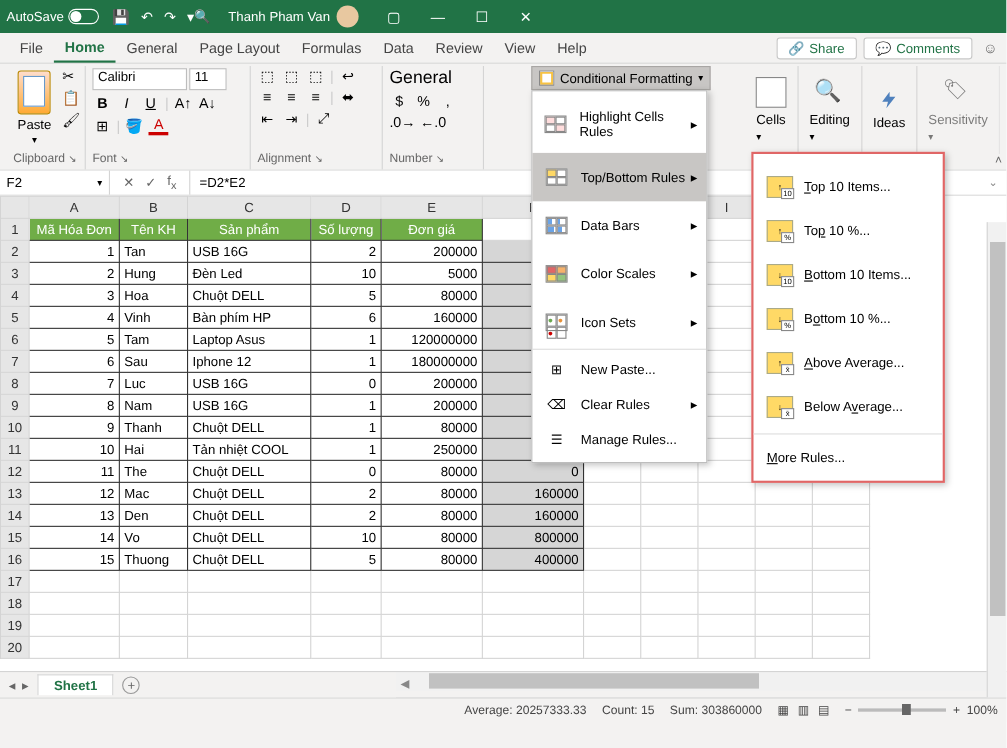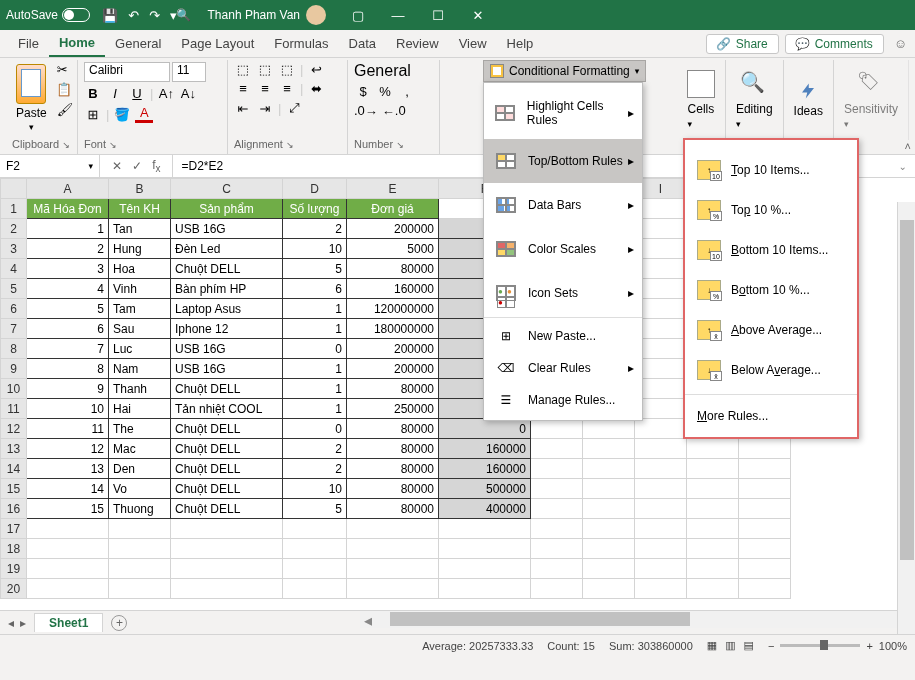--- a/index.html
+++ b/index.html
@@ -501,21 +501,21 @@
           <td></td>
           <td></td>
         </tr>
         <tr>
           <th class="rowhdr">15</th>
           <td class="datacell num">14</td>
           <td class="datacell">Vo</td>
           <td class="datacell">Chuột DELL</td>
           <td class="datacell num">10</td>
           <td class="datacell num">80000</td>
-          <td class="datacell num sel">500000</td>
+          <td class="datacell num sel">800000</td>
           <td></td>
           <td></td>
           <td></td>
           <td></td>
           <td></td>
         </tr>
         <tr>
           <th class="rowhdr">16</th>
           <td class="datacell num">15</td>
           <td class="datacell">Thuong</td>

